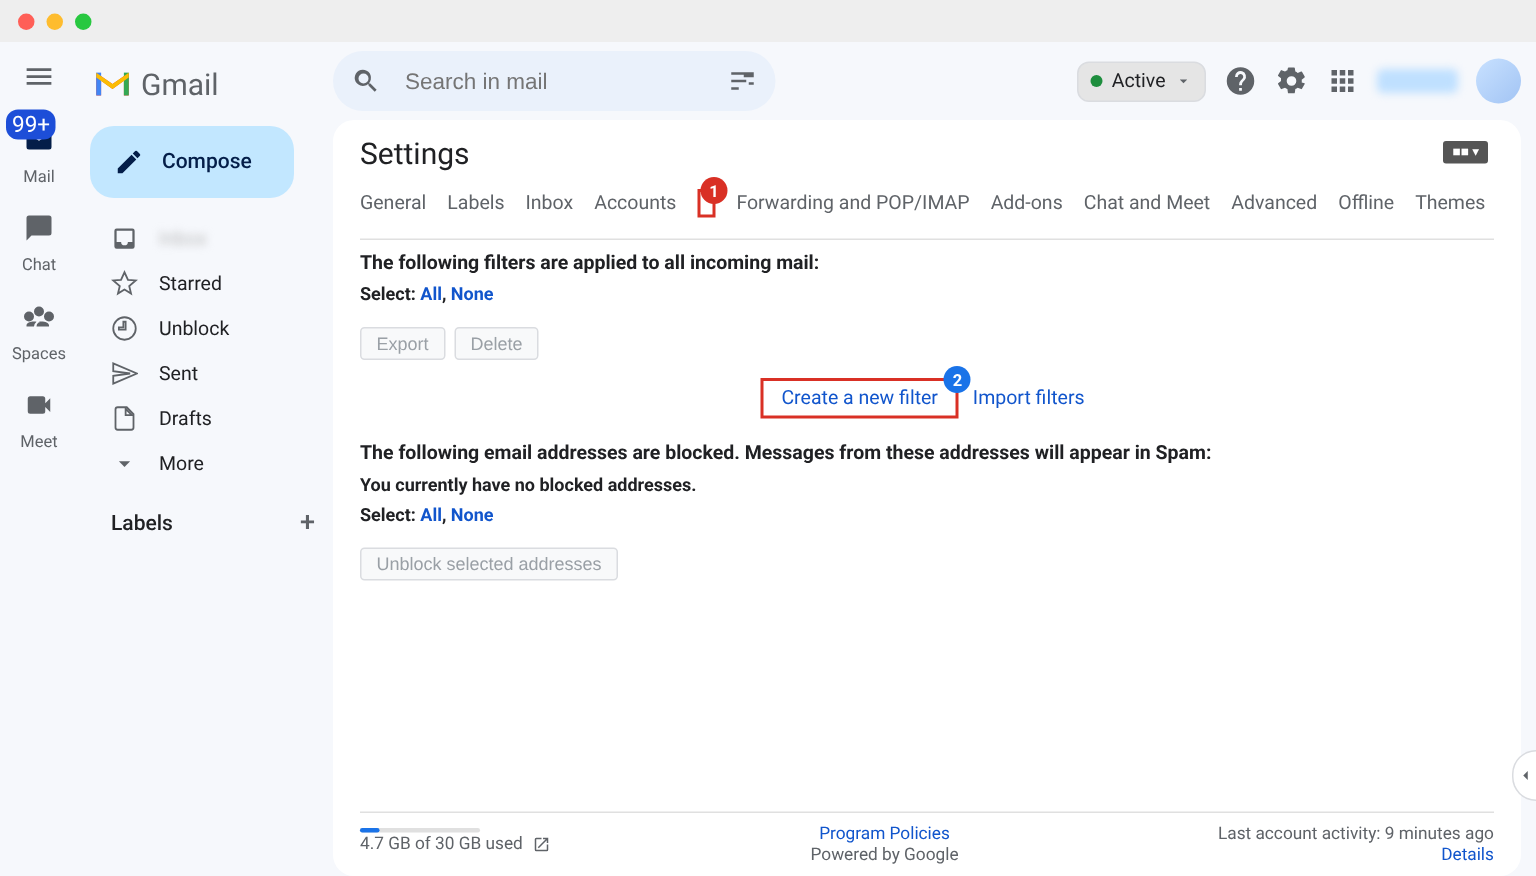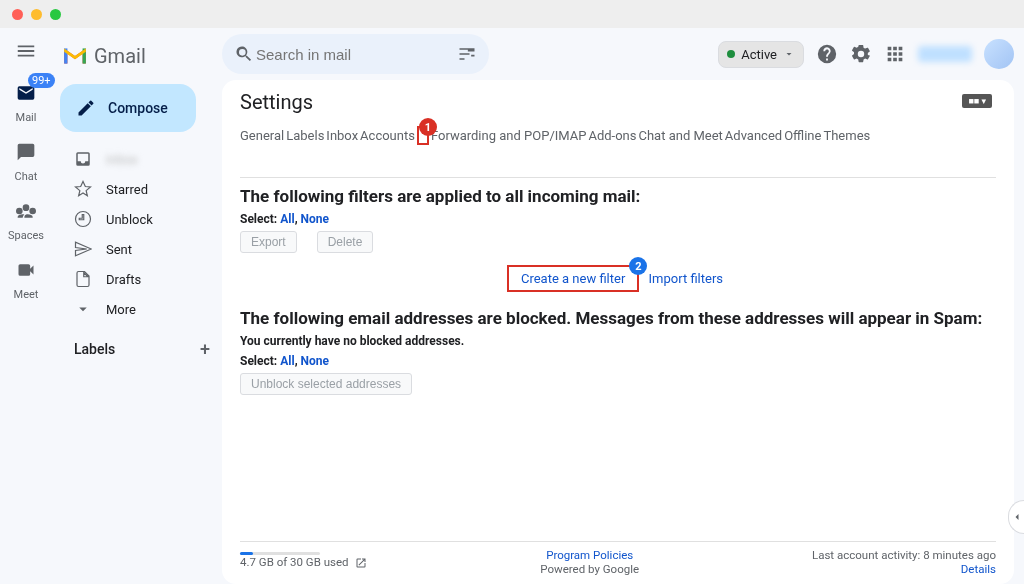--- a/index.html
+++ b/index.html
@@ -12,64 +12,64 @@
   .tb-min { background: #febc2e; }
   .tb-max { background: #28c840; }
 
   .window { display: flex; height: 556px; background: #f6f8fc; }
 
   
   .rail { width: 52px; display: flex; flex-direction: column; align-items: center; padding-top: 12px; gap: 12px; font-size: 11px; color: #5f6368; }
   .rail .menu-icon svg { width: 22px; height: 22px; }
   .rail-item { display: flex; flex-direction: column; align-items: center; gap: 2px; position: relative; cursor: pointer; }
   .rail-icon-wrap { width: 32px; height: 32px; border-radius: 8px; display: flex; align-items: center; justify-content: center; position: relative; }
-  .rail-badge { position: absolute; top: -4px; left: -6px; background: #3b82f6; color: #fff; font-size: 11px; border-radius: 8px; padding: 1px 4px; margin-left: 24px; }
+  .rail-badge { position: absolute; top: -4px; left: -6px; background: #1d4ed8; color: #fff; font-size: 15px; border-radius: 8px; padding: 1px 4px; }
   .rail svg { width: 20px; height: 20px; fill: #5f6368; }
   .rail-item.active svg { fill: #041e49; }
 
   
   .sidebar { width: 170px; padding-top: 8px; }
   .brand { display: flex; align-items: center; gap: 6px; height: 40px; padding-left: 10px; }
   .brand-text { font-size: 20px; color: #5f6368; }
   .compose-btn { display: flex; align-items: center; gap: 12px; background: #c2e7ff; color: #041e49; font-size: 14px; font-weight: 500; border-radius: 16px; padding: 14px 20px 14px 16px; margin: 8px 8px 12px 8px; width: 136px; cursor: pointer; }
   .nav-list { list-style: none; }
   .nav-item { display: flex; align-items: center; gap: 14px; height: 30px; padding-left: 22px; font-size: 13px; color: #202124; cursor: pointer; border-radius: 0 16px 16px 0; }
   .nav-item svg, .nav-item .chev { width: 18px; height: 18px; fill: #5f6368; flex-shrink: 0; }
   .nav-item.blur .label { filter: blur(3px); color: #bbb; }
   .labels-head { display: flex; justify-content: space-between; align-items: center; padding: 14px 12px 0 22px; font-size: 14px; font-weight: 500; }
   .plus { font-size: 18px; color: #5f6368; cursor: pointer; }
 
   
   .main { flex: 1; display: flex; flex-direction: column; padding-right: 10px; }
   .header { height: 48px; display: flex; align-items: center; gap: 12px; padding-top: 4px; }
-  .search { flex: 1; max-width: 480px; background: #eaf1fb; border-radius: 22px; height: 40px; display: flex; align-items: center; padding: 0 12px; gap: 2px; }
+  .search { flex: 1; max-width: 480px; background: #eaf1fb; border-radius: 22px; height: 40px; display: flex; align-items: center; padding: 0 12px; gap: 16px; }
   .search input { border: none; background: transparent; outline: none; font-size: 15px; color: #5f6368; flex: 1; }
   .search svg { width: 20px; height: 20px; fill: #5f6368; }
   .spacer { flex: 1; }
   .status-chip { display: flex; align-items: center; gap: 6px; border: 1px solid #dadce0; border-radius: 8px; background:#e5e5e5; padding: 5px 8px; font-size: 13px; cursor: pointer; }
   .status-dot { width: 8px; height: 8px; background: #1e8e3e; border-radius: 50%; }
   .hdr-icon { width: 22px; height: 22px; fill: #5f6368; cursor: pointer; }
   .avatar { width: 30px; height: 30px; border-radius: 50%; background: linear-gradient(135deg,#c8e1ff,#a2c4f4); }
   .name-blur { width: 54px; height: 16px; background: #bfe0ff; filter: blur(3px); border-radius: 4px; }
 
   
   .panel { margin-top: 4px; background: #fff; border-radius: 14px; flex: 1; padding: 10px 18px 8px 18px; overflow: hidden; position: relative; display: flex; flex-direction: column; }
   .panel h1 { font-size: 20px; font-weight: 400; margin-bottom: 8px; }
   .mini-lang { position: absolute; top: 14px; right: 22px; background: #555; color: #fff; font-size: 9px; padding: 2px 6px; border-radius: 2px; }
-  .tabs { display: flex; flex-wrap: wrap; gap: 14px 2px; font-size: 13px; color: #5f6368; margin: 4px 0 28px 0; }
+  .tabs { display: flex; flex-wrap: wrap; gap: 14px 14px; font-size: 13px; color: #5f6368; margin: 4px 0 10px 0; }
   .tab { cursor: pointer; padding: 2px 0; }
   .tab.active { color: #1a73e8; }
   .tab.boxed { border: 2px solid #d93025; padding: 0px 4px 2px 4px; position: relative; }
   .callout { position: absolute; top: -10px; right: -10px; width: 18px; height: 18px; background: #d93025; color: #fff; border-radius: 50%; font-size: 11px; display: flex; align-items: center; justify-content: center; font-weight: 700; }
   .callout.blue { background: #1a73e8; }
 
-  .section-head { font-size: 17px; font-weight: 700; border-top: 1px solid #e0e0e0; padding-top: 8px; margin-top: 4px; }
+  .section-head { font-size: 13px; font-weight: 700; border-top: 1px solid #e0e0e0; padding-top: 8px; margin-top: 4px; }
   .row { font-size: 12px; margin-top: 6px; font-weight: bold; }
   .link { color: #1155cc; cursor: pointer; }
-  .btns { margin-top: 5px; display: flex; gap: 20px; }
+  .btns { margin-top: 15px; display: flex; gap: 6px; }
   .btn-dis { border: 1px solid #dadce0; background: #f8f9fa; color: #9aa0a6; border-radius: 3px; font-size: 12px; padding: 3px 10px; }
   .center-links { text-align: center; margin-top: 12px; margin-bottom: 8px; position: relative; }
   .center-links .link { margin: 0 6px; }
   .red-box2 { display: inline-block; border: 2px solid #d93025; padding: 4px 6px; position: relative; }
 
   .footbar { margin-top: auto; border-top: 1px solid #e0e0e0; padding-top: 6px; display: flex; justify-content: space-between; font-size: 11.5px; color: #5f6368; }
   .footbar .fc { text-align: center; }
   .storage-bar { width: 80px; height: 3px; background: #e0e0e0; border-radius: 2px; margin-top: 4px; position: relative; }
   .storage-bar .fill { position: absolute; left: 0; top: 0; height: 100%; width: 16%; background: #1a73e8; border-radius: 2px; }
   .ext-icon { width: 12px; height: 12px; fill: #5f6368; vertical-align: middle; margin-left: 4px; }
@@ -277,21 +277,21 @@
           <span>4.7 GB of 30 GB used</span>
           <svg class="ext-icon" viewBox="0 0 24 24">
               <path d="M14 3v2h3.59L7 15.59 8.41 17 19 6.41V10h2V3zM19 19H5V5h7V3H5a2 2 0 0 0-2 2v14a2 2 0 0 0 2 2h14a2 2 0 0 0 2-2v-7h-2z"></path>
             </svg>
         </div>
         <div class="fc">
           <div class="link">Program Policies</div>
           <div>Powered by Google</div>
         </div>
         <div style="text-align:right;">
-          <div>Last account activity: 8 minutes ago</div>
+          <div>Last account activity: 9 minutes ago</div>
           <div class="link">Details</div>
         </div>
       </div>
     </div>
   </div>
 
   <div class="slidein">
     <svg viewBox="0 0 24 24">
         <path d="M15 6l-6 6 6 6z"></path>
       </svg>

